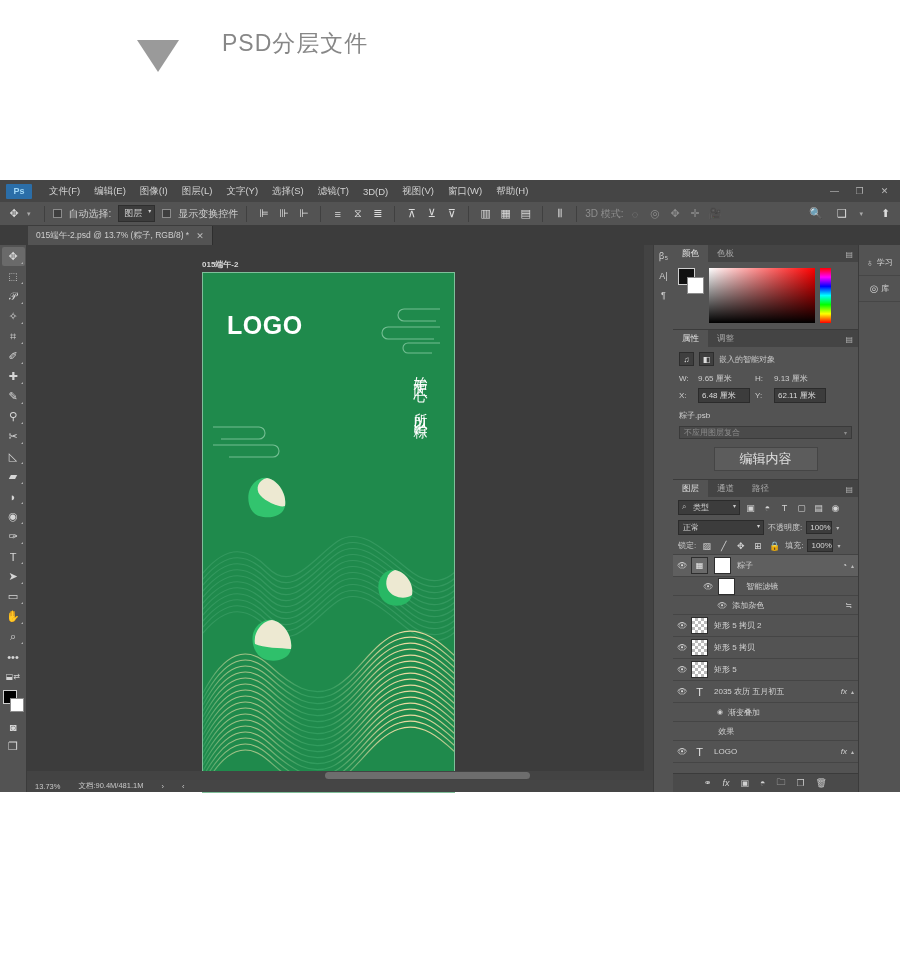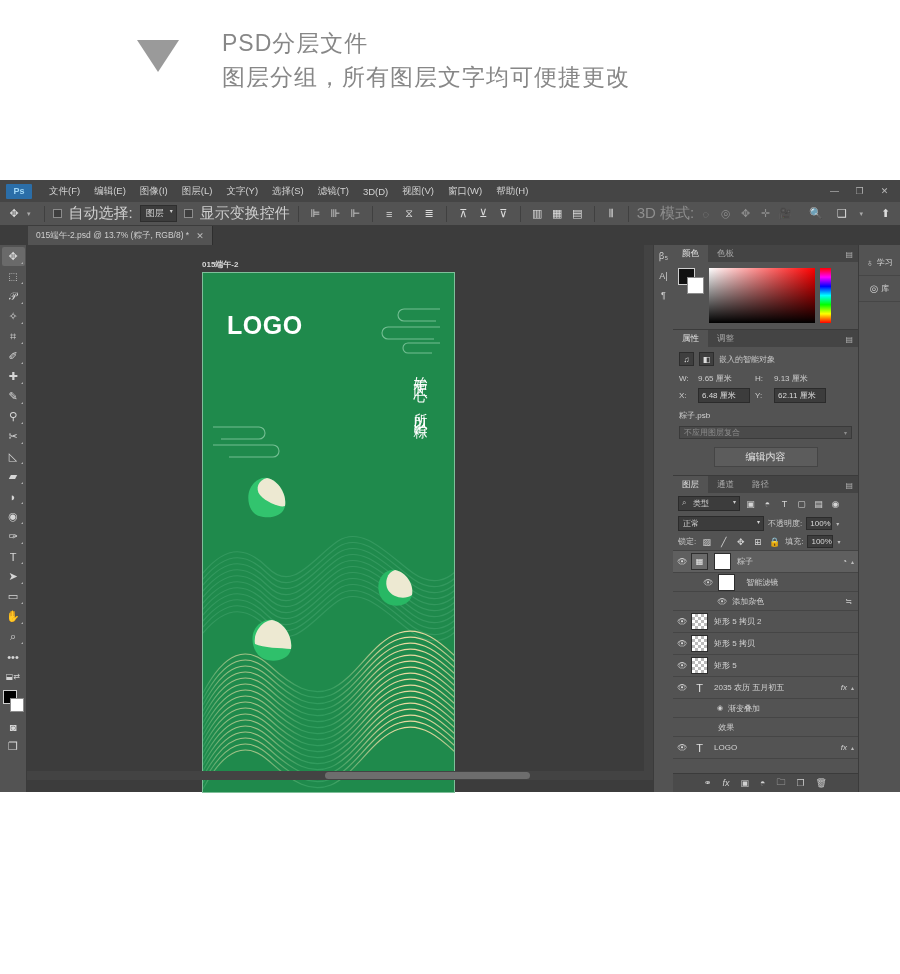--- a/index.html
+++ b/index.html
@@ -70,21 +70,21 @@
   }
   .opt-tool {
     width: 20px; height: 18px; display: flex; align-items: center;
     justify-content: center; color: #d8d8d8; font-size: 11px;
   }
   .opt-caret { color: #aaa; font-size: 7px; margin-right: 5px; }
   .opt-check {
     width: 9px; height: 9px; border: 1px solid #8c8c8c; background: #3e3e3e;
     display: inline-block; margin-right: 4px;
   }
-  .opt-label { font-size: 15px; color: #cfcfcf; white-space: nowrap; }
+  .opt-label { font-size: 10px; color: #cfcfcf; white-space: nowrap; }
   .opt-select {
     background: #3c3c3c; border: 1px solid #2e2e2e; color: #d0d0d0;
     font-size: 9px; padding: 1px 12px 1px 5px; margin: 0 4px;
     position: relative; white-space: nowrap;
   }
   .opt-sep { width: 1px; height: 16px; background: #404040; margin: 0 5px; }
   .align-icon {
     width: 17px; height: 17px; display: flex; align-items: center;
     justify-content: center; color: #dcdcdc; font-size: 11px;
   }
@@ -211,21 +211,21 @@
   .prop-val { font-size: 8px; color: #ccc; }
   .prop-inp { background: #3c3c3c; border: 1px solid #2b2b2b; padding: 1px 3px; font-size: 8px; color: #dcdcdc; }
   .prop-name { margin: 7px 0 5px 0; font-size: 8px; color: #d2d2d2; }
   .prop-sel {
     background: #4a4a4a; border: 1px solid #3a3a3a; color: #8d8d8d;
     font-size: 8px; padding: 0 4px; position: relative; margin-bottom: 8px;
   }
   .prop-sel .cv { position: absolute; right: 4px; top: 2px; font-size: 6px; }
   .prop-btn {
     background: #5c5c5c; border: 1px solid #454545; color: #e0e0e0;
-    font-size: 10px; padding: 2px 0; text-align: center; width: 104px; margin: 0 auto;
+    font-size: 13px; padding: 2px 0; text-align: center; width: 104px; margin: 0 auto;
   }
 
   
   .layers-filter { display: flex; align-items: center; padding: 3px 5px; gap: 4px; }
   .lf-sel {
     background: #3c3c3c; border: 1px solid #2b2b2b; color: #ccc; font-size: 8px;
     padding: 1px 14px 1px 14px; position: relative; width: 62px;
   }
   .lf-ic { color: #d5d5d5; font-size: 9px; width: 13px; text-align: center; }
   .blendrow, .lockrow { display: flex; align-items: center; padding: 2px 5px; gap: 4px; font-size: 8px; }
@@ -281,21 +281,20 @@
   .dock-row { display: flex; align-items: center; gap: 3px; }
   .dock-ic { font-size: 10px; color: #d0d0d0; }
 </style>
 </head>
 <body>
 
 <div class="header">
   <div class="hdr-tri"></div>
   <div class="hdr-text">
     <div class="hdr-line1">PSD分层文件</div>
-    <div class="hdr-line2">图层分组，所有图层文字均可便捷更改</div>
   </div>
 </div>
 
 <div class="ps">
 
   <div class="ps-menubar">
     <div class="ps-logo">Ps</div>
     <div class="menu-item">文件(F)</div>
     <div class="menu-item">编辑(E)</div>
     <div class="menu-item">图像(I)</div>
@@ -490,20 +489,26 @@
         </svg>
 
         <div class="p-logo">LOGO</div>
         <div class="p-vert">始于匠心 所以出粽</div>
       </div>
 
       <div class="poster-scroll-h">
         <div class="poster-scroll-thumb"></div>
       </div>
       <div class="vscroll-right"></div>
+      <div class="ps-statusbar">
+        <span>13.73%</span>
+        <span>文档:90.4M/481.1M</span>
+        <span>›</span>
+        <span>‹</span>
+      </div>
     </div>
 
     <div class="ps-rightstrip">
       <div class="strip-ic">ꞵ₅</div>
       <div class="strip-ic">A|</div>
       <div class="strip-ic">¶</div>
     </div>
 
     <div class="ps-panels">
 

